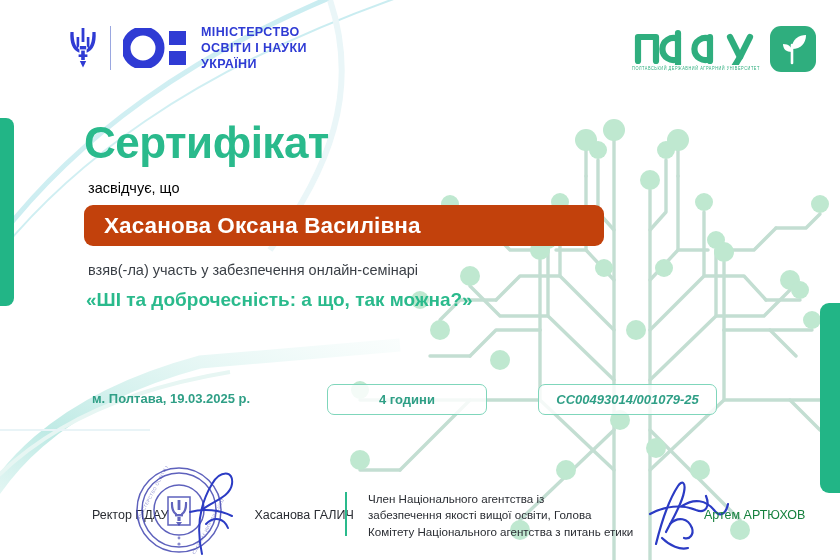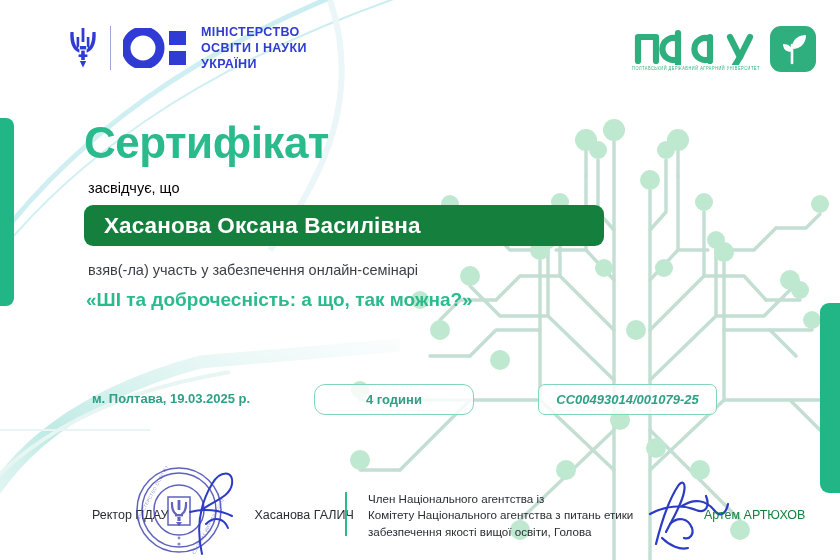--- a/index.html
+++ b/index.html
@@ -106,21 +106,21 @@
     font-size: 14.5px;
     color: #000000;
   }
 
   .name-banner {
     position: absolute;
     left: 84px;
     top: 205px;
     width: 520px;
     height: 41px;
-    background: #15803d;
+    background: #c2410c;
     border-radius: 9px;
     display: flex;
     align-items: center;
   }
   .name-text {
     margin-left: 20px;
     font-size: 22.5px;
     font-weight: bold;
     color: #ffffff;
     letter-spacing: 0.1px;
@@ -158,21 +158,21 @@
     border: 1.3px solid #7fd6bb;
     border-radius: 7px;
     background: rgba(255,255,255,0.82);
     display: flex;
     align-items: center;
     justify-content: center;
     font-size: 13px;
     font-weight: bold;
     color: #2f9f86;
   }
-  .pill--hours { left: 314px; top: 384px; width: 158px; border-radius: 11px; }
+  .pill--hours { left: 327px; top: 384px; width: 158px; }
   .pill--code  { left: 538px; top: 384px; width: 177px; font-style: italic; }
 
   
   .sig-left {
     position: absolute;
     left: 92px;
     top: 508px;
     display: flex;
     align-items: flex-end;
     gap: 6px;
@@ -472,22 +472,22 @@
         <path d="M4 46 C18 42, 34 44, 46 50"></path>
         <path d="M20 58 C28 50, 38 52, 42 62"></path>
       </g>
     </svg>
   </div>
 
   <div class="sig-divider"></div>
 
   <div class="agency-role">
     <div>Член Національного агентства із</div>
+    <div>забезпечення якості вищої освіти, Голова</div>
     <div>Комітету Національного агентства з питань етики</div>
-    <div>забезпечення якості вищої освіти, Голова</div>
   </div>
 
   <div class="sig-scribble-right">
     <svg viewBox="0 0 84 72" xmlns="http://www.w3.org/2000/svg">
       <g fill="none" stroke="#2b3bc4" stroke-width="2.2" stroke-linecap="round">
         <path d="M8 64 C14 40, 22 18, 30 6 C34 0, 38 2, 36 12 C34 24, 24 40, 18 52"></path>
         <path d="M2 34 C16 26, 34 24, 48 30 C58 34, 62 26, 58 16"></path>
         <path d="M34 26 C46 18, 58 20, 66 30 C72 38, 78 34, 80 24"></path>
         <path d="M22 44 C30 36, 40 38, 44 48 C46 54, 42 60, 36 58"></path>
         <path d="M14 58 C22 66, 32 70, 40 68"></path>

